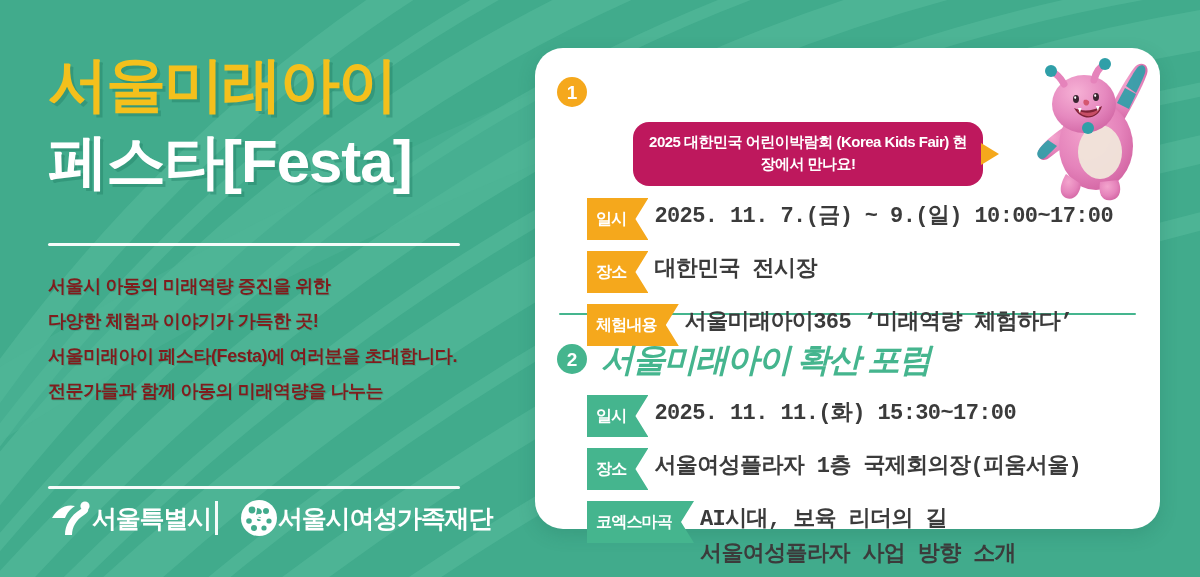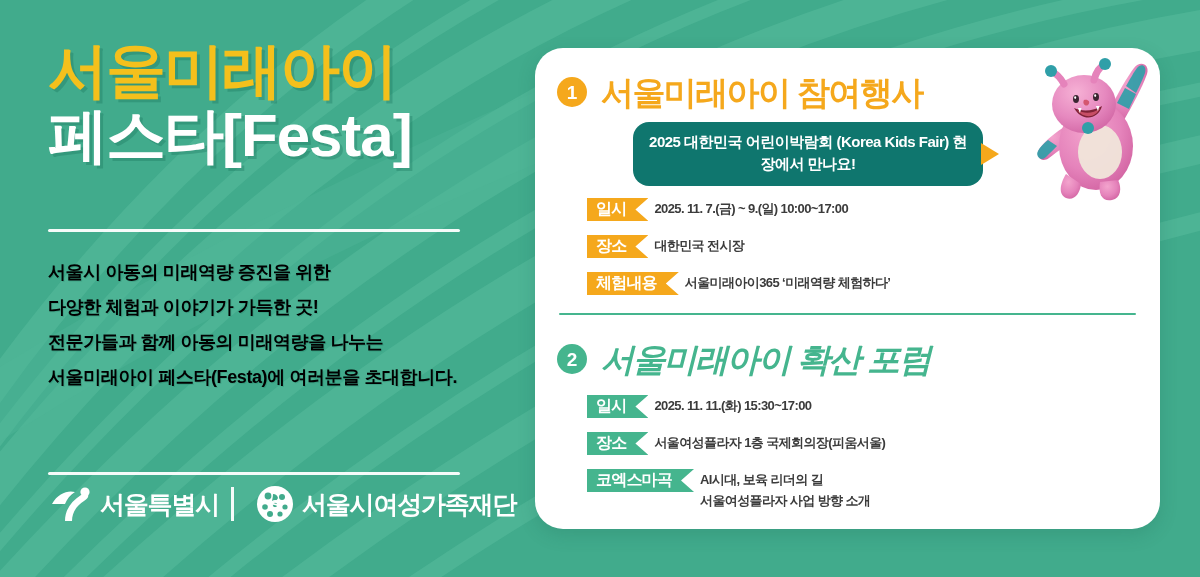--- a/index.html
+++ b/index.html
@@ -25,21 +25,21 @@
     position: absolute;
     inset: 0;
     width: 1200px;
     height: 577px;
     pointer-events: none;
   }
 
   
   #left-panel {
     position: absolute;
-    left: 0; top: 0;
+    left: 0; top: 14px;
     width: 520px;
     height: 475px;
   }
 
   #title-block {
     position: absolute;
     left: 48px;
     top: 40px;
     width: 450px;
   }
@@ -51,63 +51,62 @@
     letter-spacing: -2px;
     white-space: nowrap;
   }
   .title-line-1 {
     color: #f4c01c;
     text-shadow: 3px 3px 0 rgba(20,110,85,0.30);
   }
   .title-line-2 {
     color: #ffffff;
     text-shadow: 3px 3px 0 rgba(20,110,85,0.30);
-    margin-top: 4px;
+    margin-top: 16px;
   }
   .title-line-2 .latin { letter-spacing: -1px; }
 
   .rule {
     position: absolute;
     left: 48px;
     height: 3px;
     width: 412px;
     background: #ffffff;
     border-radius: 2px;
     opacity: 0.95;
   }
   #rule-top { top: 229px; }
   #rule-bottom { top: 472px; }
 
   #lead-copy {
     position: absolute;
     left: 48px;
     top: 255px;
     width: 450px;
-    color: #000000;
+    color: #7f1d1d;
     font-size: 18px;
     font-weight: 700;
     line-height: 1.95;
     letter-spacing: -0.4px;
     text-shadow: 1px 1px 0 rgba(20,110,85,0.22);
   }
   #lead-copy p { white-space: nowrap; }
 
   
   #logo-row {
     position: absolute;
     left: 48px;
     top: 484px;
     display: flex;
     align-items: center;
     gap: 22px;
   }
   .logo {
     display: flex;
     align-items: center;
-    gap: 8px;
     color: #ffffff;
   }
   .logo-mark { flex: 0 0 auto; display: block; }
   .logo-text {
     font-size: 25px;
     font-weight: 700;
     letter-spacing: -1.2px;
     color: #ffffff;
     white-space: nowrap;
   }
@@ -170,21 +169,21 @@
 
   
   #bubble-wrap {
     position: absolute;
     left: 98px;
     top: 74px;
     width: 350px;
   }
   #bubble {
     position: relative;
-    background: #0f766e;
+    background: #be185d;
     border-radius: 16px;
     padding: 9px 16px 11px;
     text-align: center;
     color: #ffffff;
     font-size: 15px;
     font-weight: 800;
     line-height: 1.45;
     letter-spacing: -0.5px;
   }
   #bubble-tail {
@@ -204,44 +203,45 @@
 
   .row {
     display: flex;
     align-items: flex-start;
     margin-bottom: 11px;
     min-height: 26px;
   }
   .row-label {
     flex: 0 0 auto;
     position: relative;
-    height: 23px;
+    height: 42px;
     padding: 0 22px 0 9px;
     display: flex;
     align-items: center;
     color: #ffffff;
     font-size: 16px;
     font-weight: 800;
     letter-spacing: -0.8px;
     white-space: nowrap;
     clip-path: polygon(0 0, 100% 0, calc(100% - 13px) 50%, 100% 100%, 0 100%);
   }
   .row-label.orange { background: #f5a81c; }
   .row-label.green  { background: #45b58e; }
 
   .row-value {
     flex: 1 1 auto;
     color: #3b3b3b;
-    font-size: 13px;
+    font-size: 22px;
     font-weight: 600;
     letter-spacing: -0.6px;
     line-height: 1.6;
     padding-top: 1px;
     padding-left: 6px;
     white-space: pre-line;
+    font-family: Liberation Mono, monospace;
   }
 
   
   #section-divider {
     position: absolute;
     left: 24px;
     top: 265px;
     width: 577px;
     height: 2px;
     background: #45b58e;
@@ -293,22 +293,22 @@
       <div class="title-line title-line-2">
         <span>페스타</span><span class="latin">[Festa]</span>
       </div>
     </div>
 
     <div class="rule" id="rule-top"></div>
 
     <div id="lead-copy">
       <p>서울시 아동의 미래역량 증진을 위한</p>
       <p>다양한 체험과 이야기가 가득한 곳!</p>
+      <p>서울미래아이 페스타(Festa)에 여러분을 초대합니다.</p>
       <p>전문가들과 함께 아동의 미래역량을 나누는</p>
-      <p>서울미래아이 페스타(Festa)에 여러분을 초대합니다.</p>
     </div>
 
     <div class="rule" id="rule-bottom"></div>
 
     <div id="logo-row">
 
       <div class="logo">
         <svg class="logo-mark" width="44" height="40" viewBox="0 0 44 40" aria-hidden="true">
           <path d="M4 20 C 10 9, 20 6, 27 8 C 22 11, 19 15, 17 20 Z" fill="#ffffff"></path>
           <path d="M17 37 C 17 27, 22 18, 33 11 C 36 9, 39 9, 40 11 C 41 13, 39 15, 36 17 C 28 22, 24 29, 24 37 Z" fill="#ffffff"></path>
@@ -340,21 +340,20 @@
   </div>
 
   <div id="info-card">
 
     <div id="section-divider"></div>
 
     <div class="section" id="section-1">
 
       <div class="section-head">
         <span class="num-badge orange">1</span>
-        <span class="section-title orange">서울미래아이 참여행사</span>
       </div>
 
       <div id="bubble-wrap">
         <div id="bubble">2025 대한민국 어린이박람회 (Korea Kids Fair)
 현장에서 만나요!</div>
         <span id="bubble-tail"></span>
       </div>
 
       <div class="rows">
         <div class="row">

